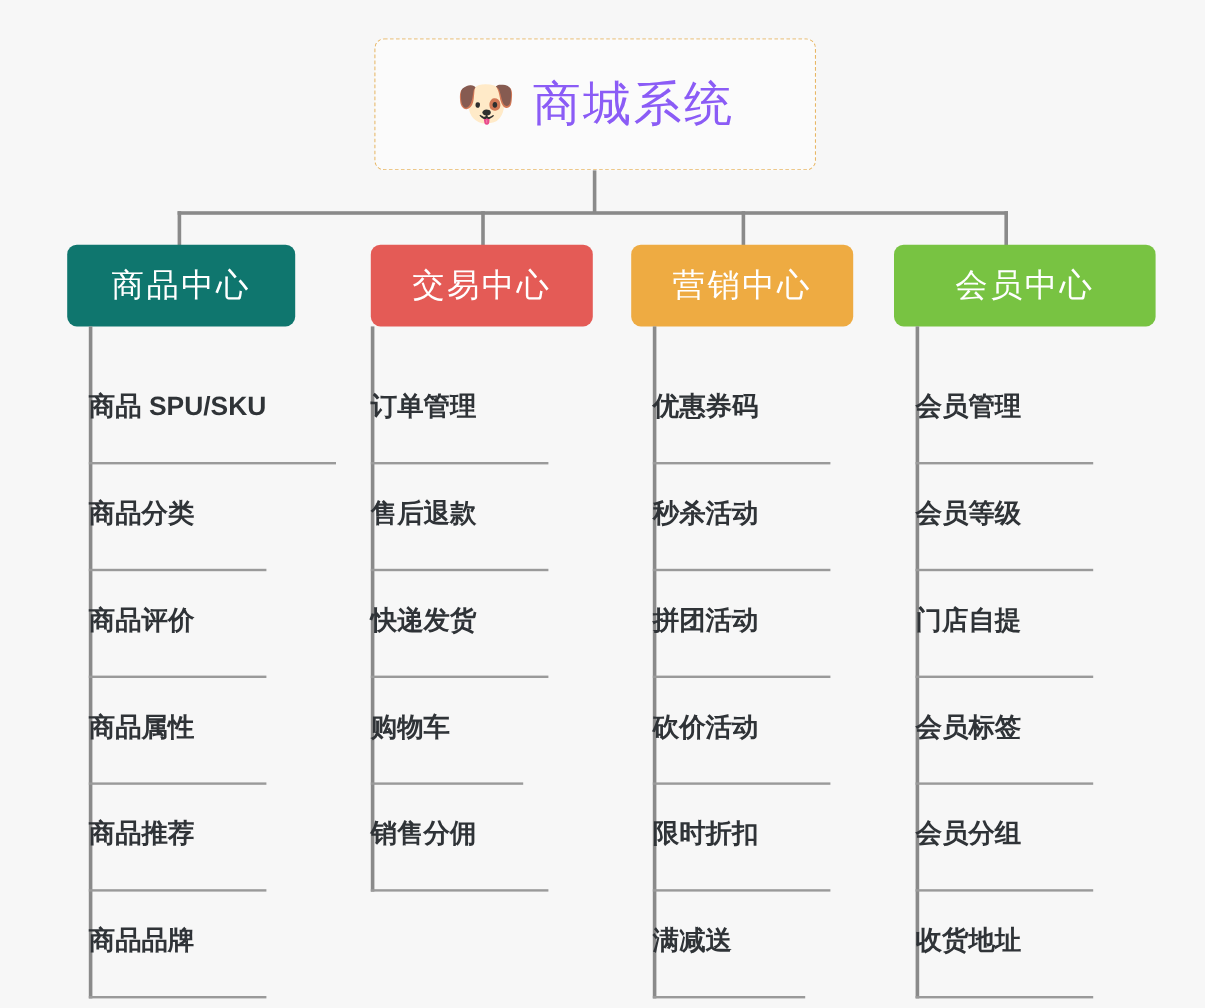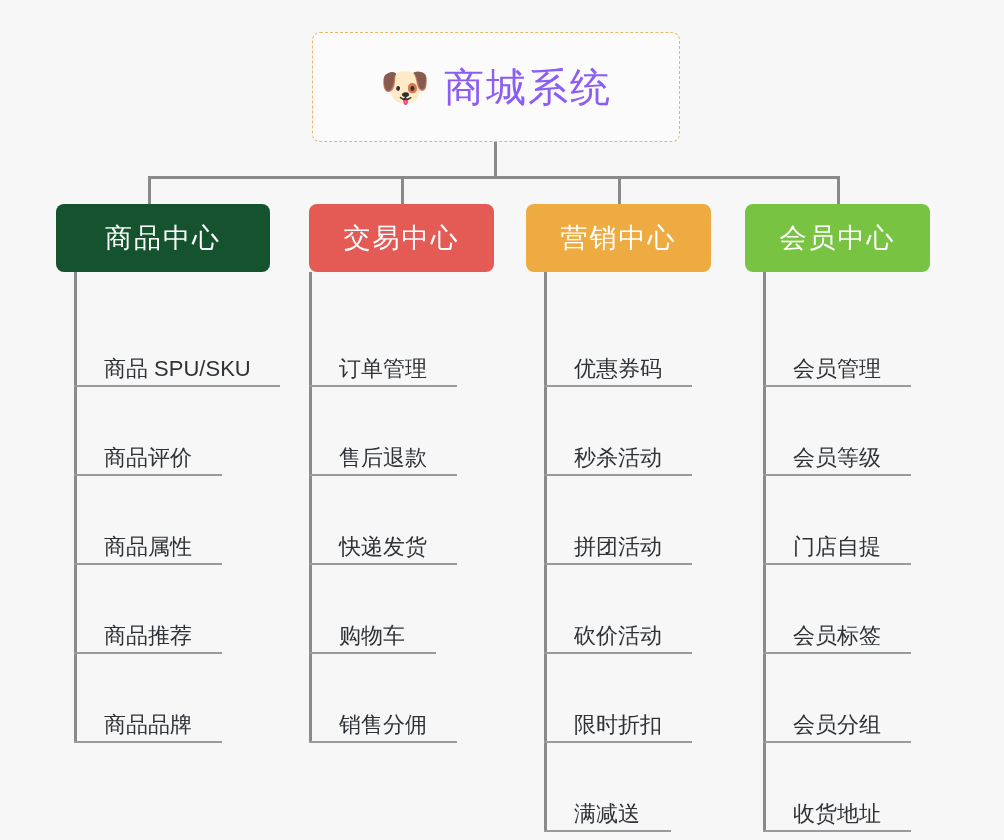--- a/index.html
+++ b/index.html
@@ -89,23 +89,23 @@
     bottom: 0;
     width: 3px;
     background: #8a8a8a;
   }
 
   .leaf {
     position: relative;
     box-sizing: border-box;
     height: 89px;
     display: flex;
-    align-items: flex-end;
-    padding-left: 30px;
+    align-items: center;
     padding-bottom: 6px;
+    font-weight: bold;
   }
   .leaf-label {
     font-size: 22px;
     color: #2f3337;
     line-height: 1.1;
     white-space: nowrap;
   }
   .leaf-underline {
     position: absolute;
     left: 0;
@@ -127,28 +127,32 @@
   <div class="conn conn-v" style="left:494px; top:142px; height:36px;"></div>
 
   <div class="conn conn-h" style="left:148px; top:176px; width:692px;"></div>
 
   <div class="conn conn-v" style="left:148px; top:176px; height:30px;"></div>
   <div class="conn conn-v" style="left:401px; top:176px; height:30px;"></div>
   <div class="conn conn-v" style="left:618px; top:176px; height:30px;"></div>
   <div class="conn conn-v" style="left:837px; top:176px; height:30px;"></div>
 
   <div class="column" style="left:56px; width:190px;">
-    <div class="col-header" style="width:214px; background:#14532d;">
+    <div class="col-header" style="width:190px; background:#0f766e;">
       <span>商品中心</span>
     </div>
     <div class="leaf-list" style="margin-left:18px;">
       <div class="spine"></div>
       <div class="leaf">
         <span class="leaf-label">商品 SPU/SKU</span>
         <div class="leaf-underline" style="width:206px;"></div>
+      </div>
+      <div class="leaf">
+        <span class="leaf-label">商品分类</span>
+        <div class="leaf-underline" style="width:148px;"></div>
       </div>
       <div class="leaf">
         <span class="leaf-label">商品评价</span>
         <div class="leaf-underline" style="width:148px;"></div>
       </div>
       <div class="leaf">
         <span class="leaf-label">商品属性</span>
         <div class="leaf-underline" style="width:148px;"></div>
       </div>
       <div class="leaf">
@@ -218,21 +222,21 @@
         <div class="leaf-underline" style="width:148px;"></div>
       </div>
       <div class="leaf">
         <span class="leaf-label">满减送</span>
         <div class="leaf-underline" style="width:127px;"></div>
       </div>
     </div>
   </div>
 
   <div class="column" style="left:745px; width:185px;">
-    <div class="col-header" style="width:185px; background:#78c342;">
+    <div class="col-header" style="width:218px; background:#78c342;">
       <span>会员中心</span>
     </div>
     <div class="leaf-list" style="margin-left:18px;">
       <div class="spine"></div>
       <div class="leaf">
         <span class="leaf-label">会员管理</span>
         <div class="leaf-underline" style="width:148px;"></div>
       </div>
       <div class="leaf">
         <span class="leaf-label">会员等级</span>

